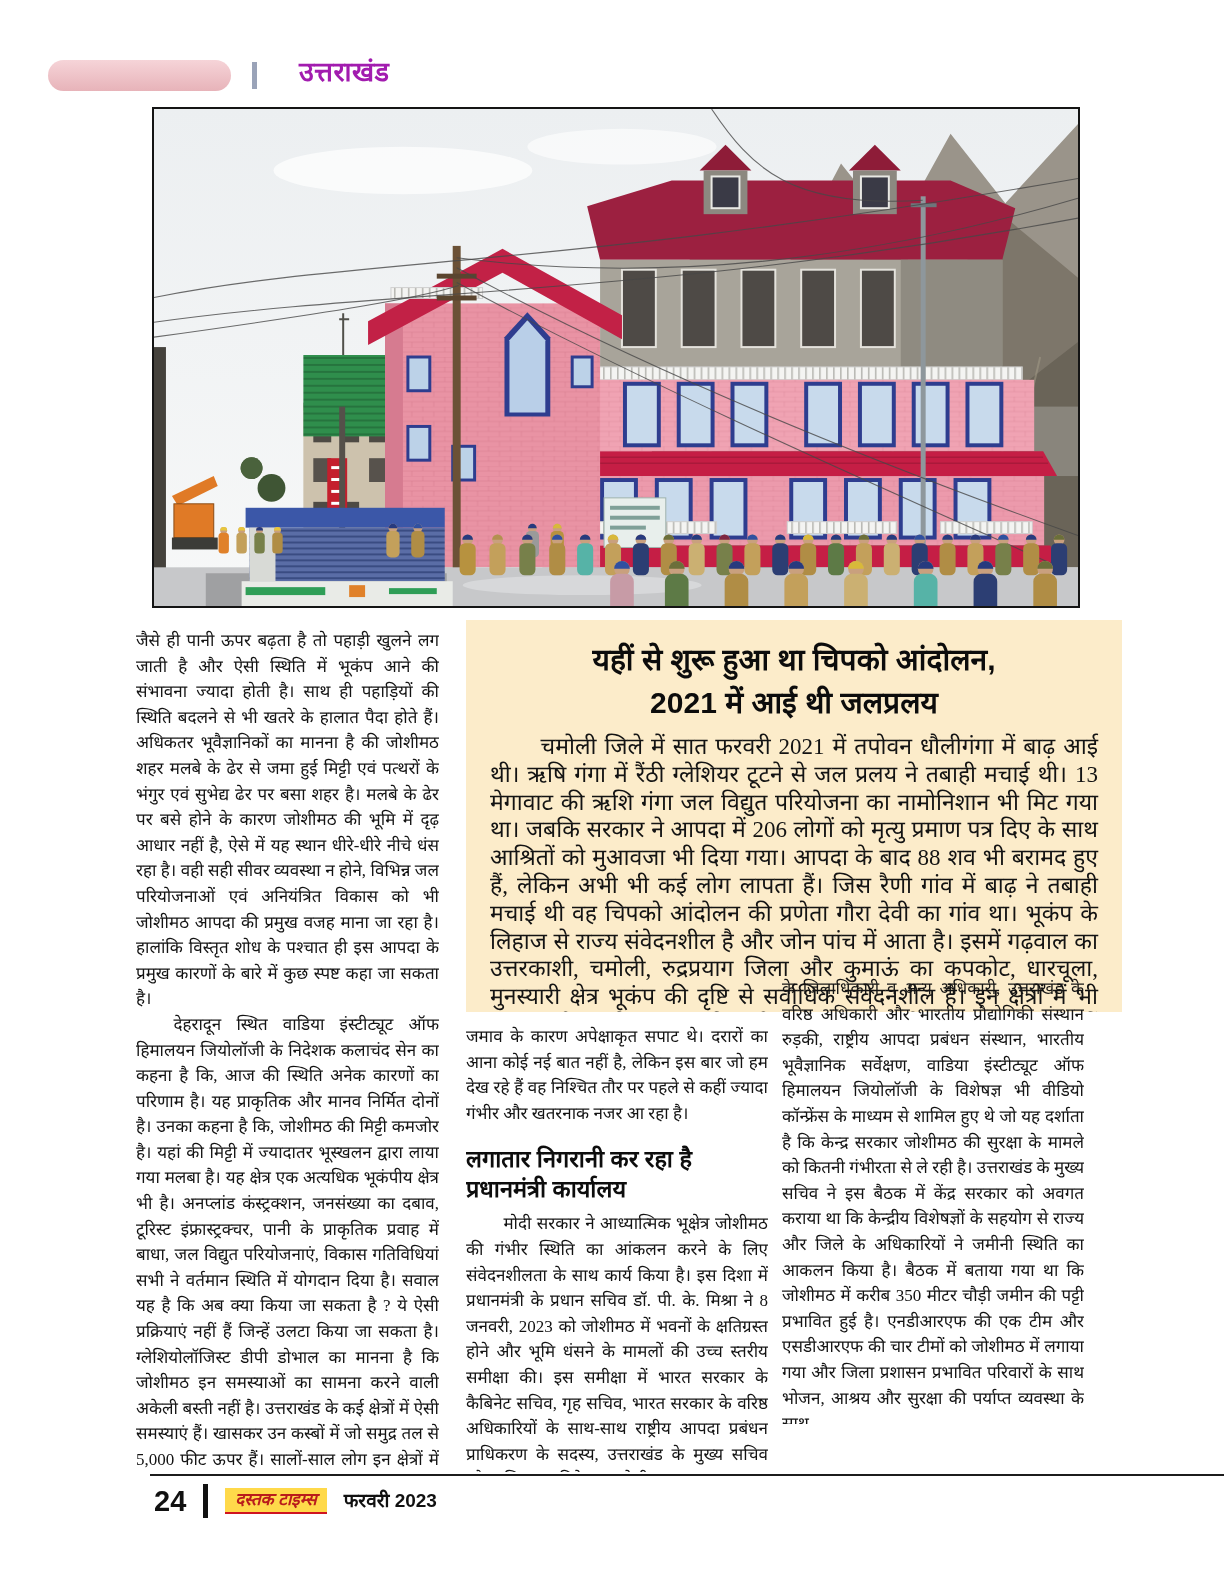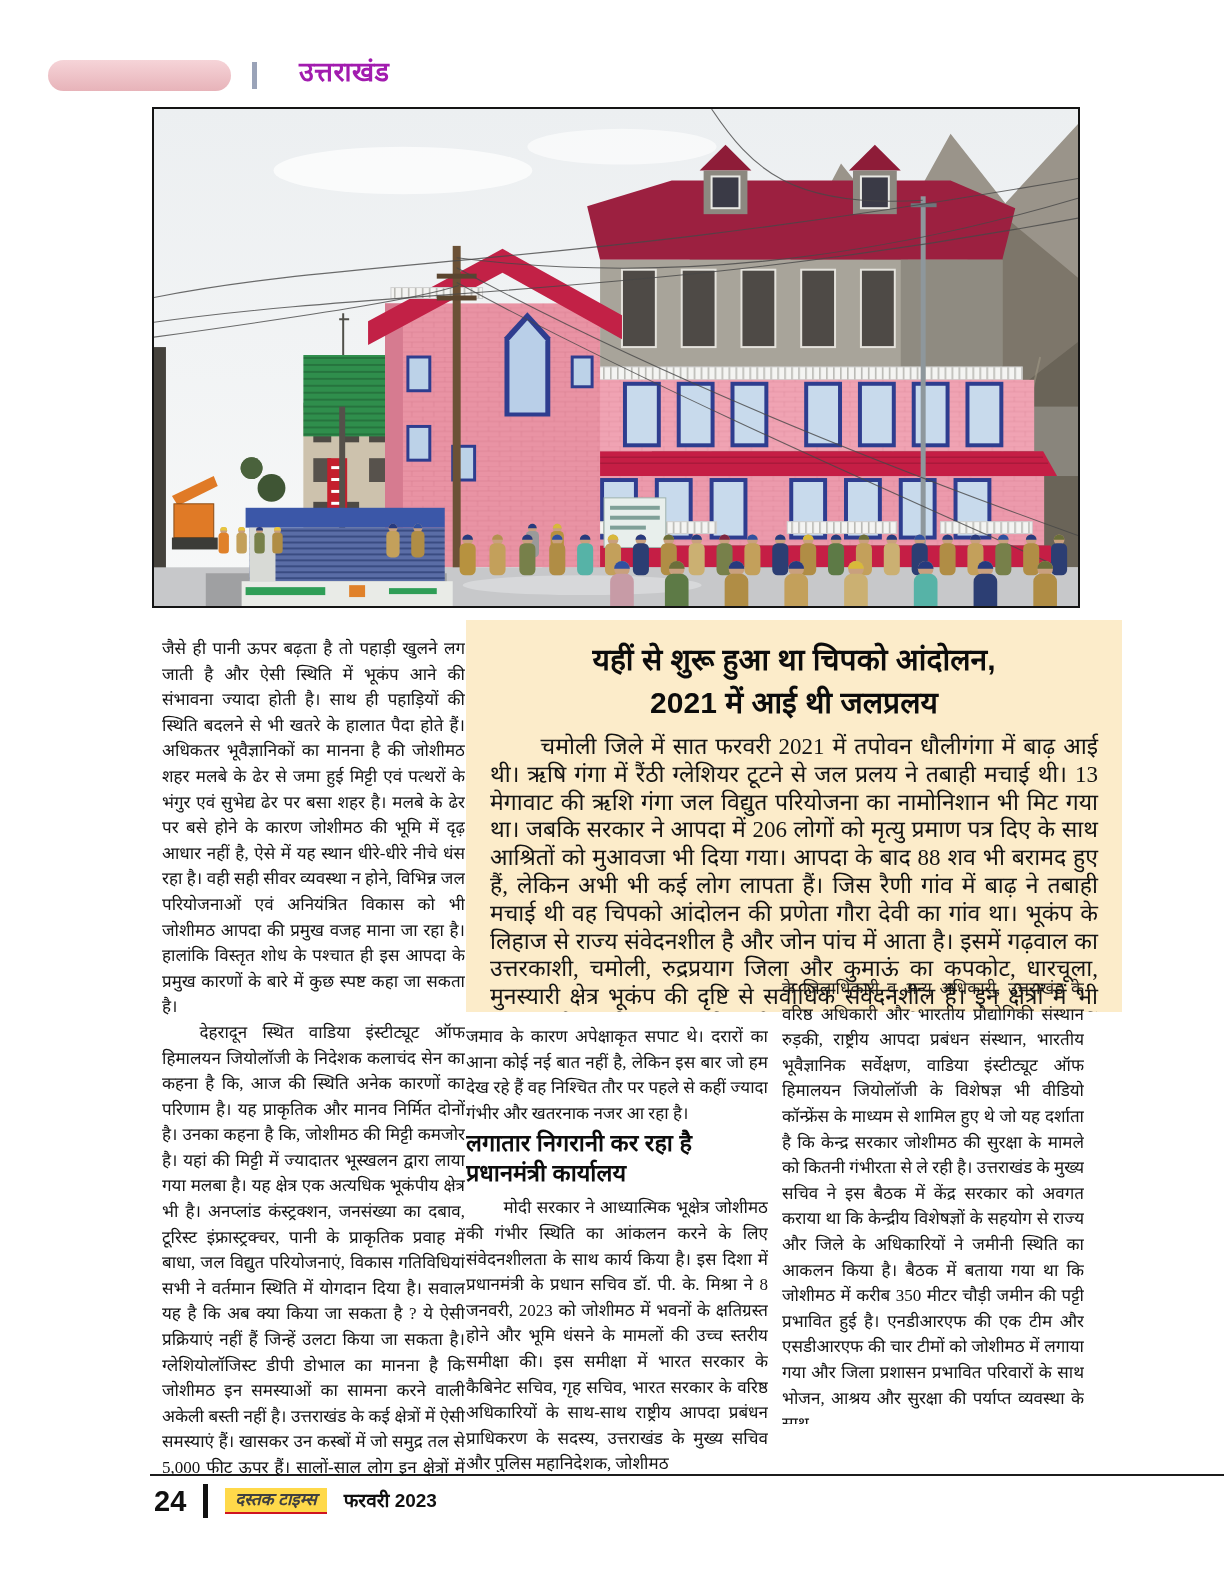--- a/index.html
+++ b/index.html
@@ -18,39 +18,39 @@
   #photo-frame { left:152px; top:107px; width:928px; height:501px; border:2px solid #141414;
                  background:#e3e6e9; overflow:hidden; }
   #photo-frame svg { display:block; width:100%; height:100%; }
   .phead { fill:#c9a07e; } .pcap { fill:var(--cap,#2b3f8f); } .pbody { fill:var(--c,#b7923f); }
   .wire { stroke:#474747; stroke-width:1.1; fill:none; opacity:.8; }
 
   
   .bodytext { font-size:17px; line-height:25.6px; text-align:justify; color:#131313; }
   .bodytext p + p { margin-top:0; }
   .indent { text-indent:2.2em; }
-  #col-left  { left:162px; top:628px;  width:303px; height:844px; overflow:hidden;margin-top:8px; }
+  #col-left  { left:136px; top:628px;  width:303px; height:844px; overflow:hidden; }
   #col-mid   { left:466px; top:1024px; width:302px; height:448px; overflow:hidden; }
   #col-right { left:782px; top:976px; width:302px; height:448px; overflow:hidden; }
   .subhead { font:bold 23.5px/30px "Liberation Sans","DejaVu Sans",sans-serif;
-             color:#0d0d0d; margin:2px 0 7px; text-align:left; text-indent:0; }
+             color:#0d0d0d; margin:18px 0 7px; text-align:left; text-indent:0; }
 
   
   #highlight-box { left:466px; top:620px; width:656px; height:392px; background:#fcecca;
                    padding:18px 24px 14px; overflow:hidden; }
   #box-title { font:bold 30px/43px "Liberation Sans","DejaVu Sans",sans-serif; color:#0c0c0c;
                text-align:center; margin-bottom:9px; }
   #box-body { font-size:23px; line-height:27.8px; }
 
   
   #footer-rule { left:150px; top:1474px; width:1074px; height:2px; background:#1c1c1c; }
   #footer-bar { left:154px; top:1483px; height:36px; display:flex; align-items:center; gap:17px; }
   #page-number { font:bold 29px/36px "Liberation Sans","DejaVu Sans",sans-serif; color:#111; }
   #footer-divider { width:5px; height:34px; background:#111; }
-  #magazine-logo { background:#ffd94a; color:#404040; border-bottom:2px solid #cf1420;
+  #magazine-logo { background:#ffd94a; color:#b91c1c; border-bottom:2px solid #cf1420;
                    font:bold italic 17px/22px "Liberation Sans","DejaVu Sans",sans-serif;
                    padding:1px 10px; }
   #issue-label { font:bold 19px/24px "Liberation Sans","DejaVu Sans",sans-serif; color:#111; }
 </style>
 </head>
 <body>
 
 <div class="abs" id="masthead-pill"></div>
 <div class="abs" id="header-divider"></div>
 <div class="abs" id="section-title">उत्तराखंड</div>

